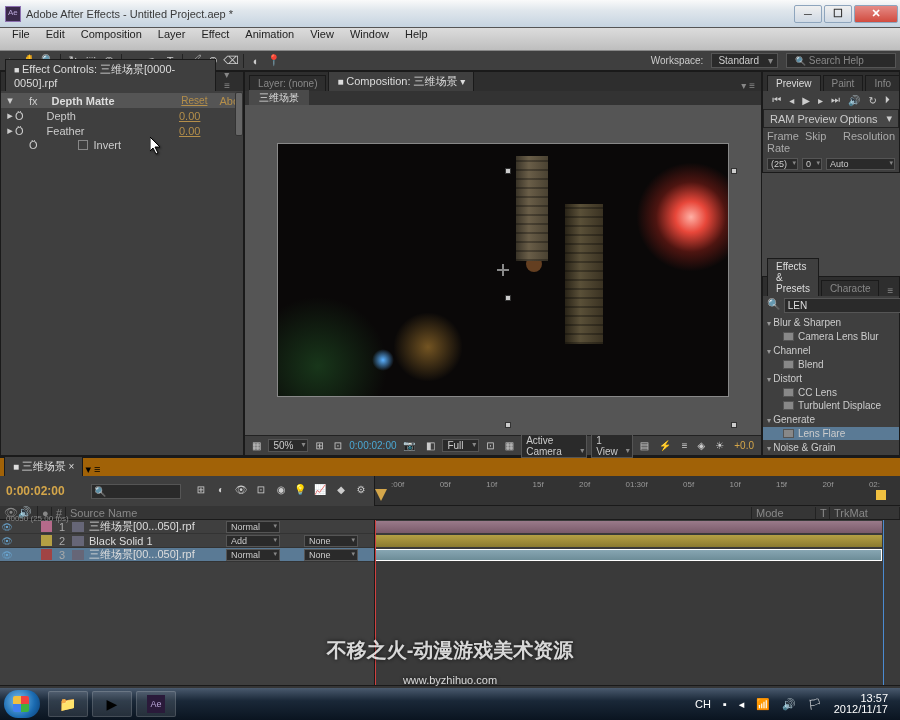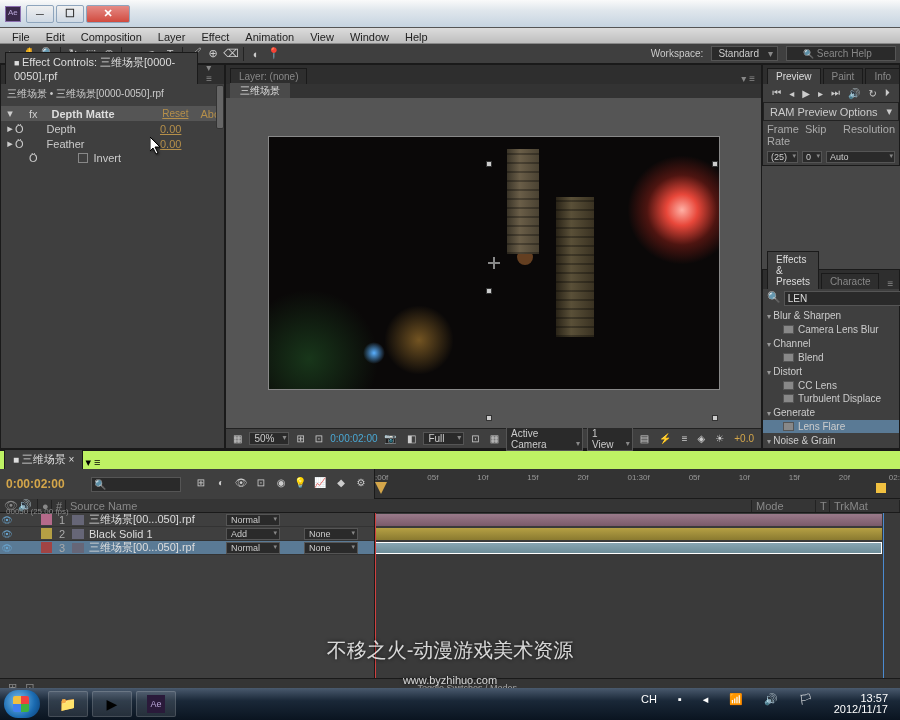--- a/index.html
+++ b/index.html
@@ -8,43 +8,43 @@
 
 .titlebar { height:28px; background:linear-gradient(#fafafa,#dfe6ec 40%,#c6d4e1); display:flex; align-items:center; border-bottom:1px solid #555 }
 .titlebar .ae-icon { width:16px; height:16px; margin:0 5px; background:#3a2a4a; border:1px solid #8b6fb0; position:relative }
 .titlebar .ae-icon:after { content:"Ae"; color:#b9a6d8; font-size:8px; position:absolute; left:2px; top:1px }
 .titlebar .title { color:#3a3a3a; flex:1 }
 .winbtns { display:flex }
 .winbtn { width:28px; height:18px; margin-right:2px; background:linear-gradient(#f0f0f0,#cfd9e4); border:1px solid #8ea5bd; border-radius:2px; display:flex; align-items:center; justify-content:center; color:#333; font-weight:bold }
 .winbtn.close { background:linear-gradient(#e58b86,#d14b3f); color:#fff; width:44px }
 
 
-.menubar { height:16px; background:linear-gradient(#dcdcdc,#bebebe); display:flex; align-items:flex-end; padding-left:4px; border-bottom:1px solid #888 }
+.menubar { height:23px; background:linear-gradient(#dcdcdc,#bebebe); display:flex; align-items:flex-start; padding-left:4px; border-bottom:1px solid #888 }
 .menubar span { padding:0 8px; color:#222 }
 
 
 .toolbar { height:20px; background:#3f3f3f; display:flex; align-items:center; padding:0 4px; border-bottom:1px solid #1a1a1a; gap:2px }
 .tbtn { width:16px; height:16px; display:flex; align-items:center; justify-content:center; color:#ccc; border-radius:2px }
 .tsep { width:1px; height:14px; background:#222; margin:0 2px }
 .toolbar .ws { margin-left:auto; color:#ccc; font-size:10px }
 .toolbar .dropdown { background:#2a2a2a; border:1px solid #555; padding:1px 18px 1px 6px; color:#ccc; margin:0 6px; font-size:10px; position:relative }
 .toolbar .dropdown:after { content:"▾"; position:absolute; right:4px; color:#888 }
-.toolbar .search { background:#2a2a2a; border:1px solid #555; padding:1px 16px; color:#888; width:110px; font-size:10px }
+.toolbar .search { background:#2a2a2a; border:1px solid #555; padding:1px 8px; color:#888; width:110px; font-size:10px }
 .toolbar .search:before { content:"🔍 "; font-size:9px }
 
 
 .main { display:flex; height:385px }
 .panel { background:#3f3f3f; border:1px solid #1a1a1a; display:flex; flex-direction:column }
 .panel-tabs { height:19px; background:#2e2e2e; display:flex; align-items:flex-end; padding-left:4px }
 .ptab { background:#3f3f3f; padding:2px 8px; color:#ddd; font-size:10px; border:1px solid #1a1a1a; border-bottom:none; margin-right:2px }
 .ptab.inactive { background:#2e2e2e; color:#888 }
 .panel-tabs .pmenu { margin-left:auto; color:#888; padding:0 6px; font-size:10px }
 
 
-.left-panel { width:225px }
+.left-panel { width:244px }
 .ec-header { padding:3px 6px; color:#ccc; font-size:10px }
 .ec-tree { padding:2px 0 }
 .ec-row { display:flex; align-items:center; padding:1px 4px; font-size:10px; color:#ccc }
 .ec-row.fx { background:#555 }
 .ec-row .twisty { width:10px; color:#ccc; text-align:center }
 .ec-row .fxlabel { font-weight:bold; color:#ddd; flex:1 }
 .ec-row .reset { color:#b58f4a; font-size:10px; text-decoration:underline }
 .ec-row .about { color:#b58f4a; margin-left:12px }
 .ec-row .prop { margin-left:20px; flex:1 }
 .ec-row .val { color:#b58f4a; text-decoration:underline; width:60px }
@@ -92,30 +92,30 @@
 .ep-search { display:flex; padding:2px 4px; gap:3px }
 .ep-search input { flex:1; background:#2a2a2a; border:1px solid #555; color:#ddd; padding:1px 3px; font-size:10px }
 .ep-cat { padding:2px 4px; color:#ccc; font-size:10px; cursor:default }
 .ep-cat:before { content:"▾ "; color:#999; font-size:8px }
 .ep-item { padding:1px 4px 1px 20px; color:#ccc; font-size:10px; display:flex; align-items:center; gap:4px }
 .ep-item.sel { background:#5a7a95 }
 .fxicon { width:11px; height:9px; background:#888; border:1px solid #555 }
 
 
 .timeline { border-top:2px solid #1a1a1a; background:#3f3f3f; height:247px; display:flex; flex-direction:column }
-.tl-tabs { height:18px; background:#bef264; display:flex; align-items:flex-end; padding-left:4px }
+.tl-tabs { height:18px; background:#a16207; display:flex; align-items:flex-end; padding-left:4px }
 .tl-header { display:flex; height:30px }
 .tl-left-hdr { width:375px; display:flex; align-items:center; padding:0 6px; gap:6px; border-right:1px solid #1a1a1a }
 .tl-time { color:#d4a64a; font-size:12px; font-weight:bold }
 .tl-sub { color:#888; font-size:8px; position:absolute; margin-top:16px; margin-left:0 }
 .tl-search { background:#2a2a2a; border:1px solid #555; width:90px; padding:1px 3px; font-size:10px; color:#888 }
 .tlicn { width:14px; height:14px; color:#ccc; text-align:center; font-size:10px }
 .tl-ruler { flex:1; background:#333; position:relative; border-bottom:1px solid #1a1a1a }
 .tl-ruler .cti { position:absolute; left:0; top:13px; width:12px; height:12px; background:#d4a64a; clip-path:polygon(0 0,100% 0,50% 100%) }
-.tl-ruler .ticks { position:absolute; top:0; left:0; right:0; height:20px; display:flex; justify-content:space-between; }
+.tl-ruler .ticks { position:absolute; top:0; left:16px; right:0; height:20px; display:flex; justify-content:space-between; padding-right:20px }
 .tl-ruler .tick { color:#999; font-size:8px; padding-top:4px }
 .tl-ruler .cursor { position:absolute; right:14px; top:14px; width:10px; height:10px; background:#f0c040 }
 .tl-cols { display:flex; height:14px; background:#353535; border-bottom:1px solid #1a1a1a; font-size:9px; color:#888; align-items:center }
 .tl-cols .c { border-right:1px solid #222; padding:0 4px }
 .tl-body { display:flex; flex:1 }
 .tl-layers { width:375px; border-right:1px solid #1a1a1a }
 .layer-row { display:flex; align-items:center; height:14px; font-size:10px; color:#ddd; border-bottom:1px solid #333 }
 .layer-row .eye { width:14px; text-align:center; color:#6aa8d4; font-size:9px }
 .layer-row .sw { width:11px; height:11px; margin:0 3px }
 .c-red { background:#a14444 }
@@ -138,35 +138,36 @@
 .playhead { position:absolute; left:0; top:0; bottom:0; width:1px; background:#d04040 }
 .playhead2 { position:absolute; right:16px; top:0; bottom:0; width:1px; background:#4a8ad0 }
 .tl-footer { height:18px; background:#353535; border-top:1px solid #1a1a1a; display:flex; align-items:center; padding:0 8px; gap:8px; color:#888; font-size:9px }
 .tl-footer .tog { margin:0 auto; color:#aaa; font-size:9px }
 
 
 .taskbar { position:absolute; bottom:0; left:0; right:0; height:32px; background:linear-gradient(#4a5a6e,#1a2838 40%,#0a1420); display:flex; align-items:center; padding:0 4px }
 .startbtn { width:36px; height:28px; border-radius:14px; background:radial-gradient(circle at 40% 40%,#7ac0f0,#1a6ab0 60%,#0a3a70); margin-right:6px; position:relative }
 .startbtn:after { content:""; position:absolute; left:9px; top:6px; width:16px; height:16px; background:conic-gradient(#f04040 0 90deg,#40b040 90deg 180deg,#4080f0 180deg 270deg,#f0c040 270deg); border-radius:2px }
 .taskbtn { width:40px; height:26px; margin:0 2px; background:rgba(255,255,255,0.1); border:1px solid rgba(255,255,255,0.15); border-radius:2px; display:flex; align-items:center; justify-content:center; font-size:14px }
-.tray { margin-left:auto; display:flex; gap:21px; color:#fff; font-size:10px; padding-right:8px }
+.tray { margin-left:auto; display:flex; align-items:center; gap:12px; color:#fff; font-size:10px; padding-right:8px }
 .tray .clock { text-align:right; line-height:11px }
 
 
-.wm1 { position:absolute; left:50%; bottom:56px; transform:translateX(-50%); color:#fff; font-size:20px; font-weight:normal; text-shadow:0 0 4px #000; opacity:0.8; white-space:nowrap; pointer-events:none }
+.wm1 { position:absolute; left:50%; bottom:56px; transform:translateX(-50%); color:#fff; font-size:20px; font-weight:bold; text-shadow:0 0 4px #000; opacity:0.8; white-space:nowrap; pointer-events:none }
 .wm2 { position:absolute; left:50%; bottom:34px; transform:translateX(-50%); color:#fff; font-size:11px; text-shadow:0 0 4px #000; opacity:0.8; pointer-events:none }
 
 .cursor-arrow { position:absolute; left:150px; top:137px; width:12px; height:18px; pointer-events:none; z-index:100 }
 .cursor-arrow svg { filter:drop-shadow(1px 1px 1px rgba(0,0,0,0.5)) }
 </style>
 </head>
 <body>
 
 <div class="titlebar">
   <div class="ae-icon"></div>
+  <div class="title">Adobe After Effects - Untitled Project.aep *</div>
   <div class="winbtns">
     <div class="winbtn">─</div>
     <div class="winbtn">☐</div>
     <div class="winbtn close">✕</div>
   </div>
 </div>
 
 <div class="menubar">
   <span>File</span>
   <span>Edit</span>
@@ -203,21 +204,20 @@
   <div class="search">Search Help</div>
 </div>
 
 <div class="main">
 
   <div class="panel left-panel" style="position:relative">
     <div class="panel-tabs">
       <div class="ptab" style="font-size:9px">■ <span>Effect Controls: 三维场景[0000-0050].rpf</span></div>
       <div class="pmenu">▾ ≡</div>
     </div>
-    <div class="ec-header">三维场景 • 三维场景[0000-0050].rpf</div>
     <div class="ec-tree">
       <div class="ec-row fx">
         <span class="twisty">▾</span>
         <span style="margin:0 14px">fx</span>
         <span class="fxlabel">Depth Matte</span>
         <span class="reset">Reset</span>
         <span class="about">Abo</span>
       </div>
       <div class="ec-row">
         <span class="twisty">▸</span>
@@ -237,20 +237,21 @@
         <span class="cb"></span>
         <span>Invert</span>
       </div>
     </div>
     <div class="scrollthumb"></div>
   </div>
 
   <div class="panel comp-panel">
     <div class="panel-tabs">
       <div class="ptab inactive">Layer: (none)</div>
+      <div class="ptab">■ <span>Composition: 三维场景</span> ▾</div>
       <div class="pmenu">▾ ≡</div>
     </div>
     <div class="comp-subtabs">
       <div class="sub">三维场景</div>
     </div>
     <div class="viewer">
       <div class="canvas">
         <div class="lens1"></div>
         <div class="lens2"></div>
         <div class="lens3"></div>

